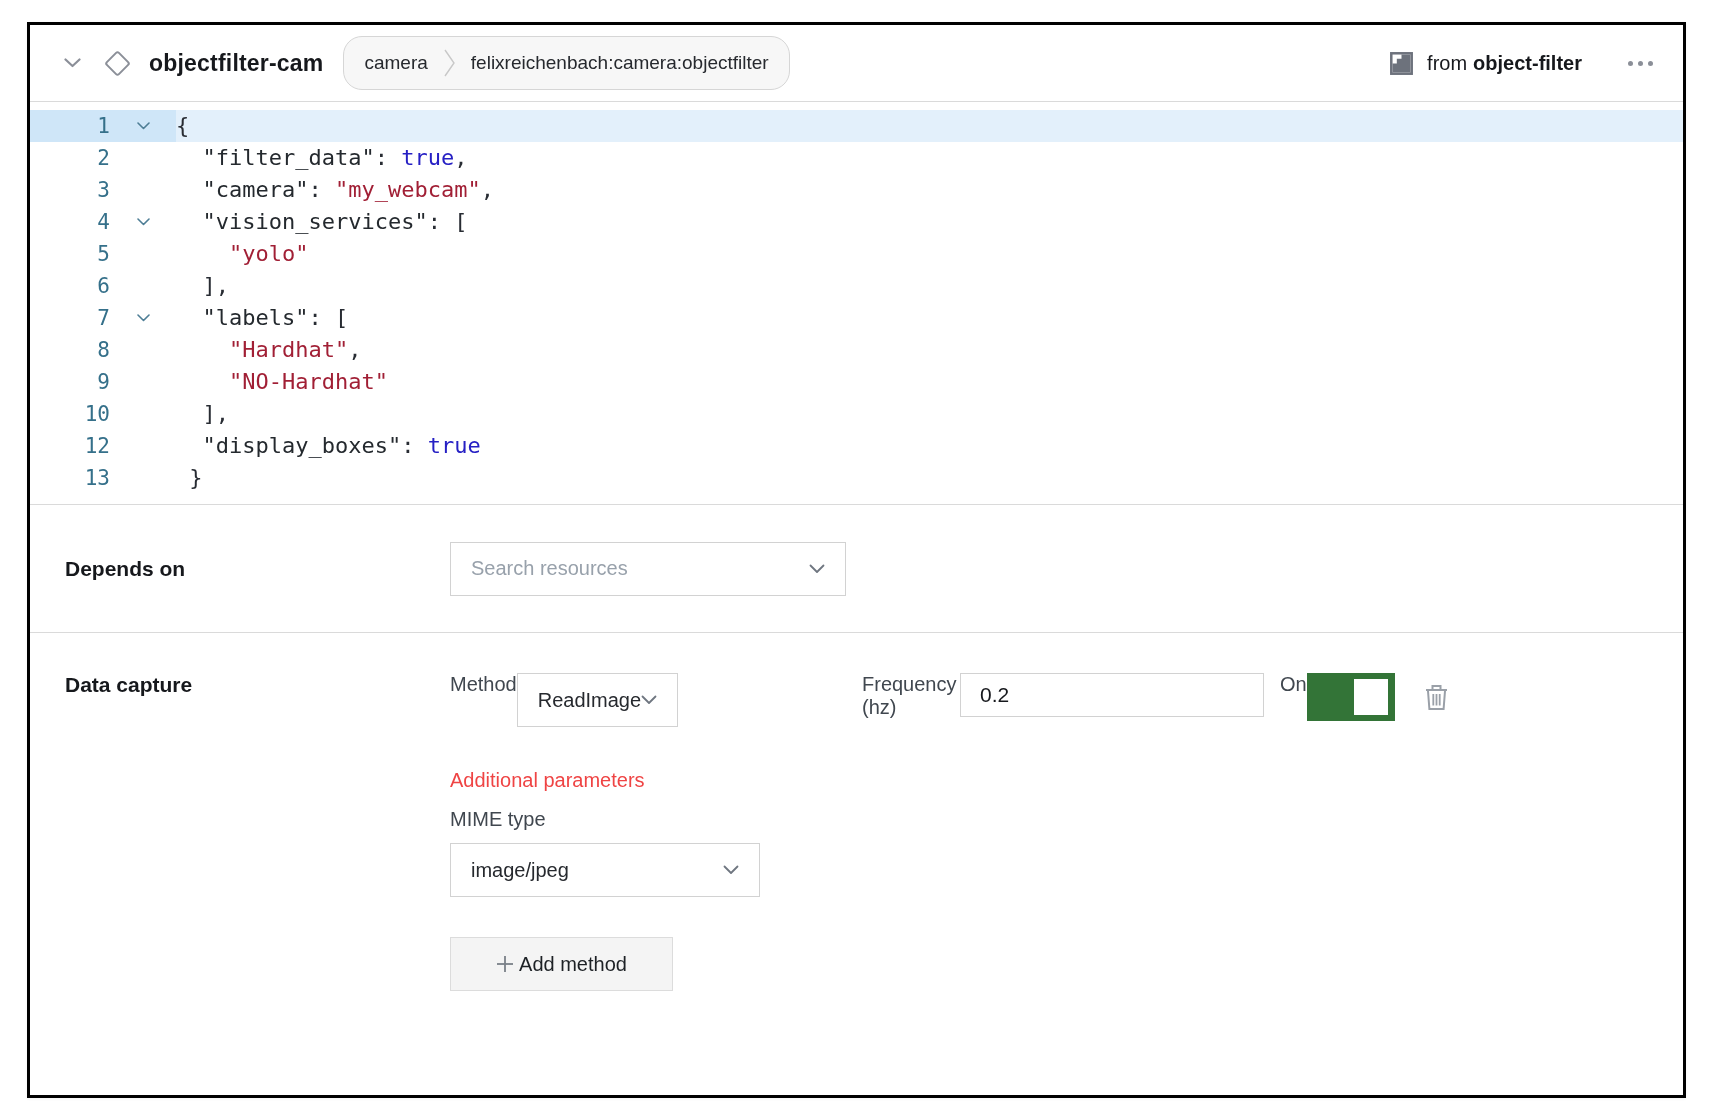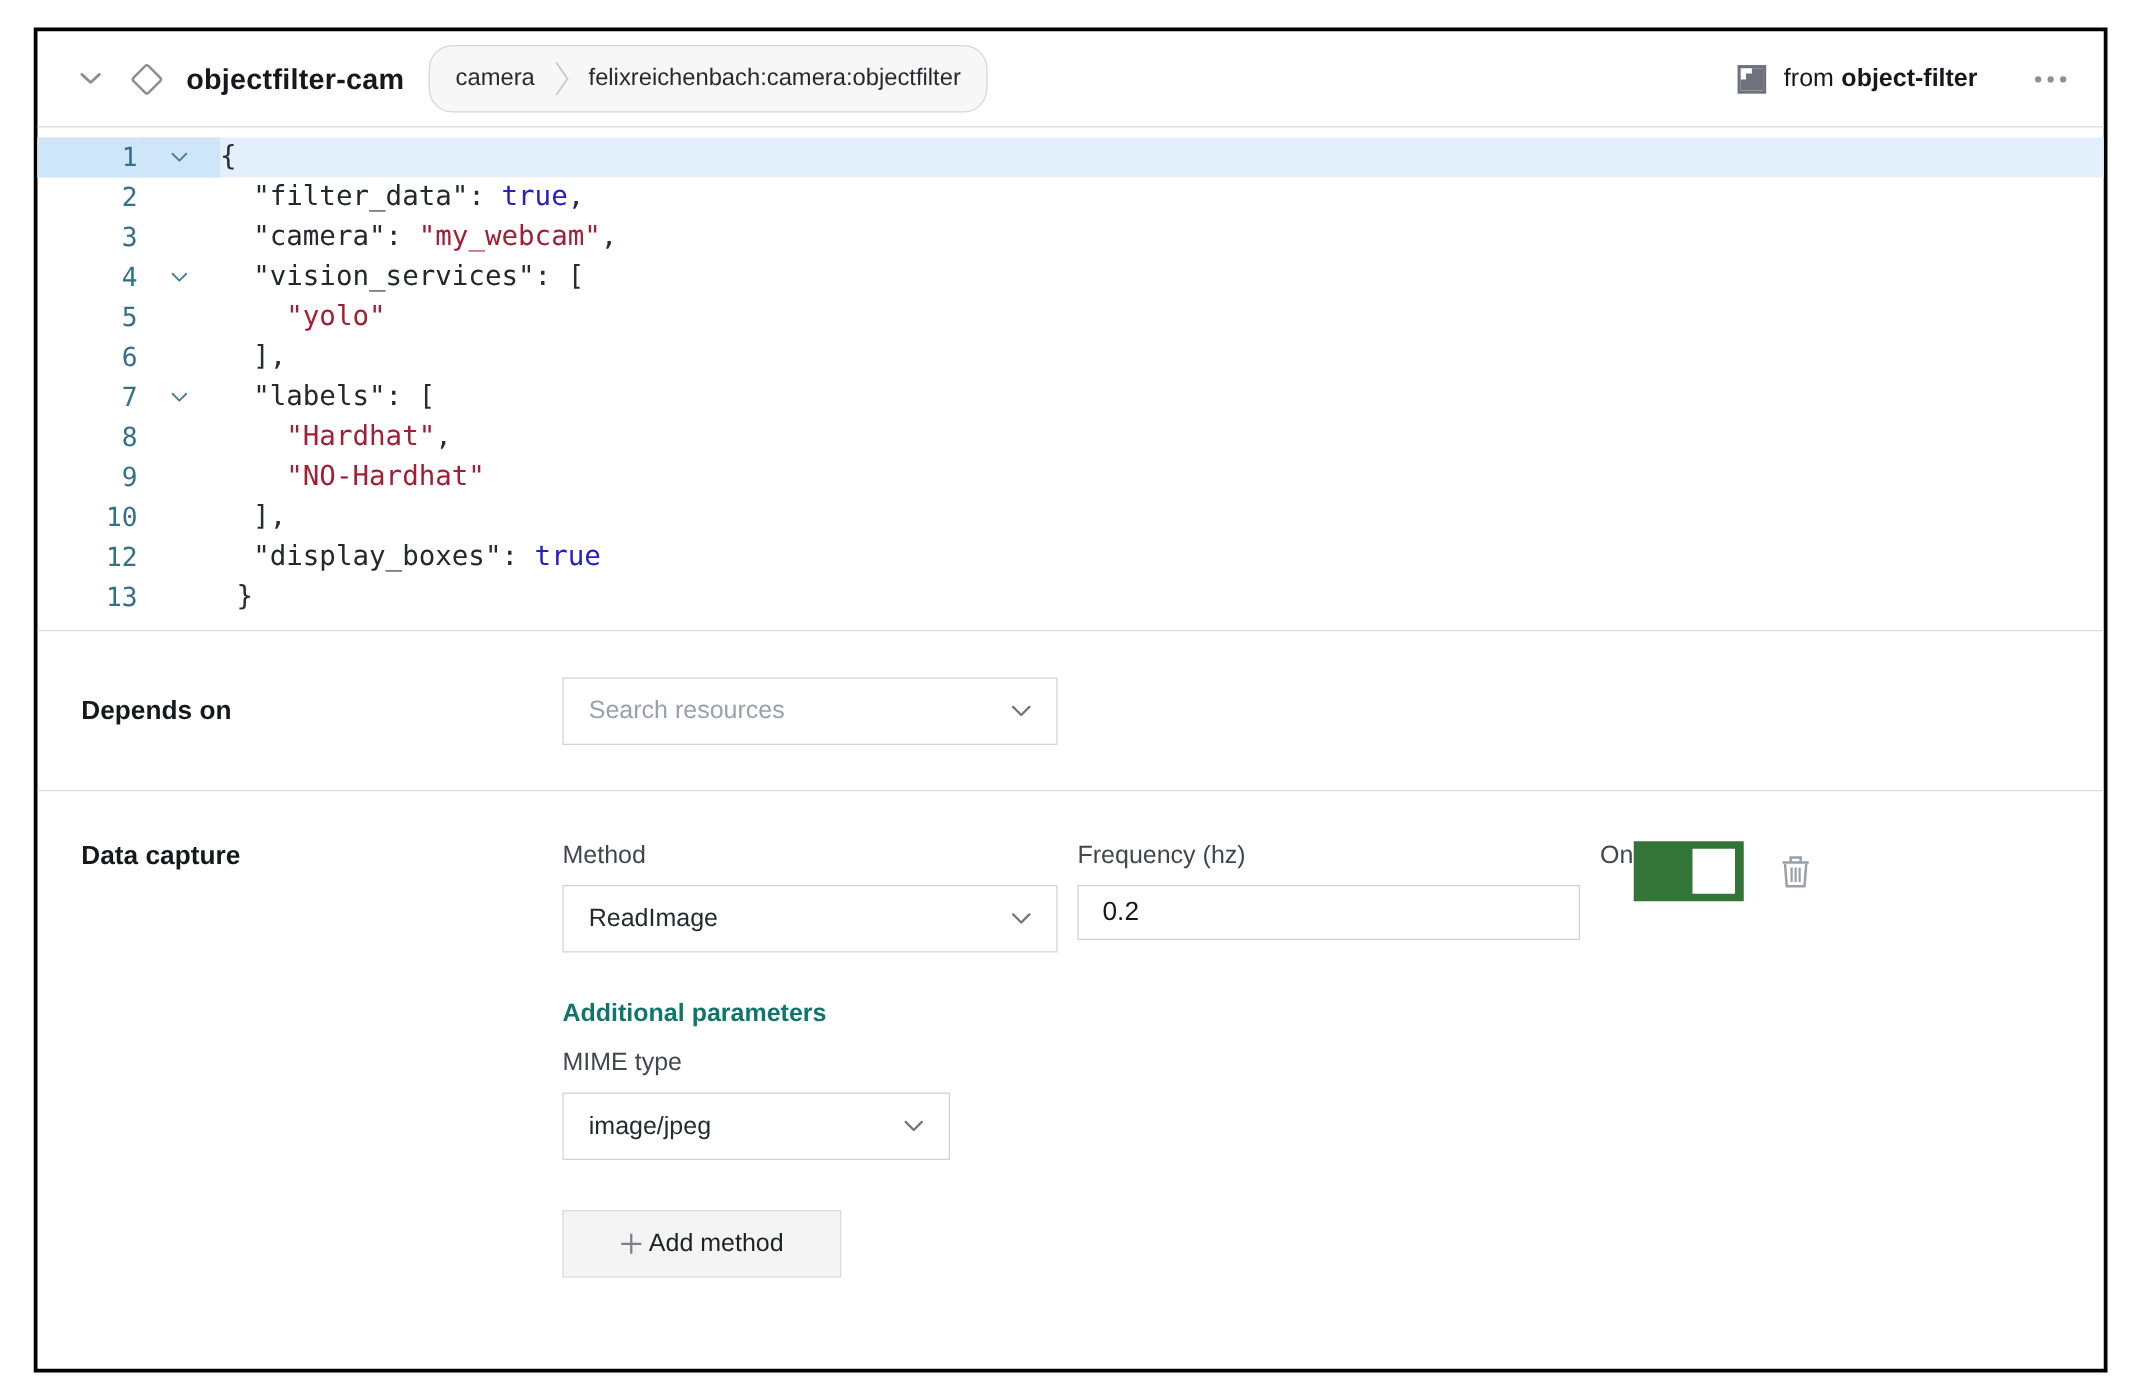--- a/index.html
+++ b/index.html
@@ -52,33 +52,33 @@
   .selectbox { background: #fff; border: 1px solid #d2d2d2; height: 54px;
     display: flex; align-items: center; padding: 0 20px; cursor: pointer; }
   .selectbox .sel-text { flex: 1; font-size: 20px; color: #26292e; }
   .selectbox .sel-text.placeholder { color: #98a1ab; }
 
   
   .capture-section { display: flex; padding: 40px 0 0 35px; }
   .capture-label-col { width: 385px; }
   .capture-form { flex: 1; }
   .form-row { display: flex; align-items: flex-start; }
-  .field { display: flex; flex-direction: column; }
+  .field { display: flex; flex-direction: row; }
   .field-label { font-size: 20px; color: #40474f; margin-bottom: 12px; }
   .w-method { width: 396px; margin-right: 16px; }
   .w-freq { width: 402px; margin-right: 16px; }
   .textinput { height: 44px; border: 1px solid #d2d2d2; padding: 0 19px;
     font-size: 21px; color: #16181c; width: 100%; outline: none;
     font-family: "Liberation Sans", "DejaVu Sans", sans-serif; }
   .toggle-col { display: flex; flex-direction: row; }
   .toggle-row { display: flex; align-items: center; }
   .toggle { position: relative; width: 88px; height: 48px; cursor: pointer; }
   .toggle .knob { position: absolute; top: 6px; right: 7px; width: 34px; height: 36px; background: #fff; }
   .trash-btn { margin-left: 30px; cursor: pointer; display: flex; align-items: center; }
-  .addl-params { margin-top: 38px; font-size: 20px; color: #0f766e; font-weight: bold; }
+  .addl-params { margin-top: 38px; font-size: 20px; color: #ef4444; }
   .mime-label { margin-top: 16px; font-size: 20px; color: #40474f; }
   .mime-select { margin-top: 12px; width: 310px; }
   .add-method-btn { margin-top: 40px; width: 223px; height: 54px; background: #f4f4f4;
     border: 1px solid #dcdcdc; display: flex; align-items: center; justify-content: center;
     gap: 5px; cursor: pointer; font-size: 20px; color: #1d2125;
     font-family: "Liberation Sans", "DejaVu Sans", sans-serif; }
 </style>
 </head>
 <body>
 

